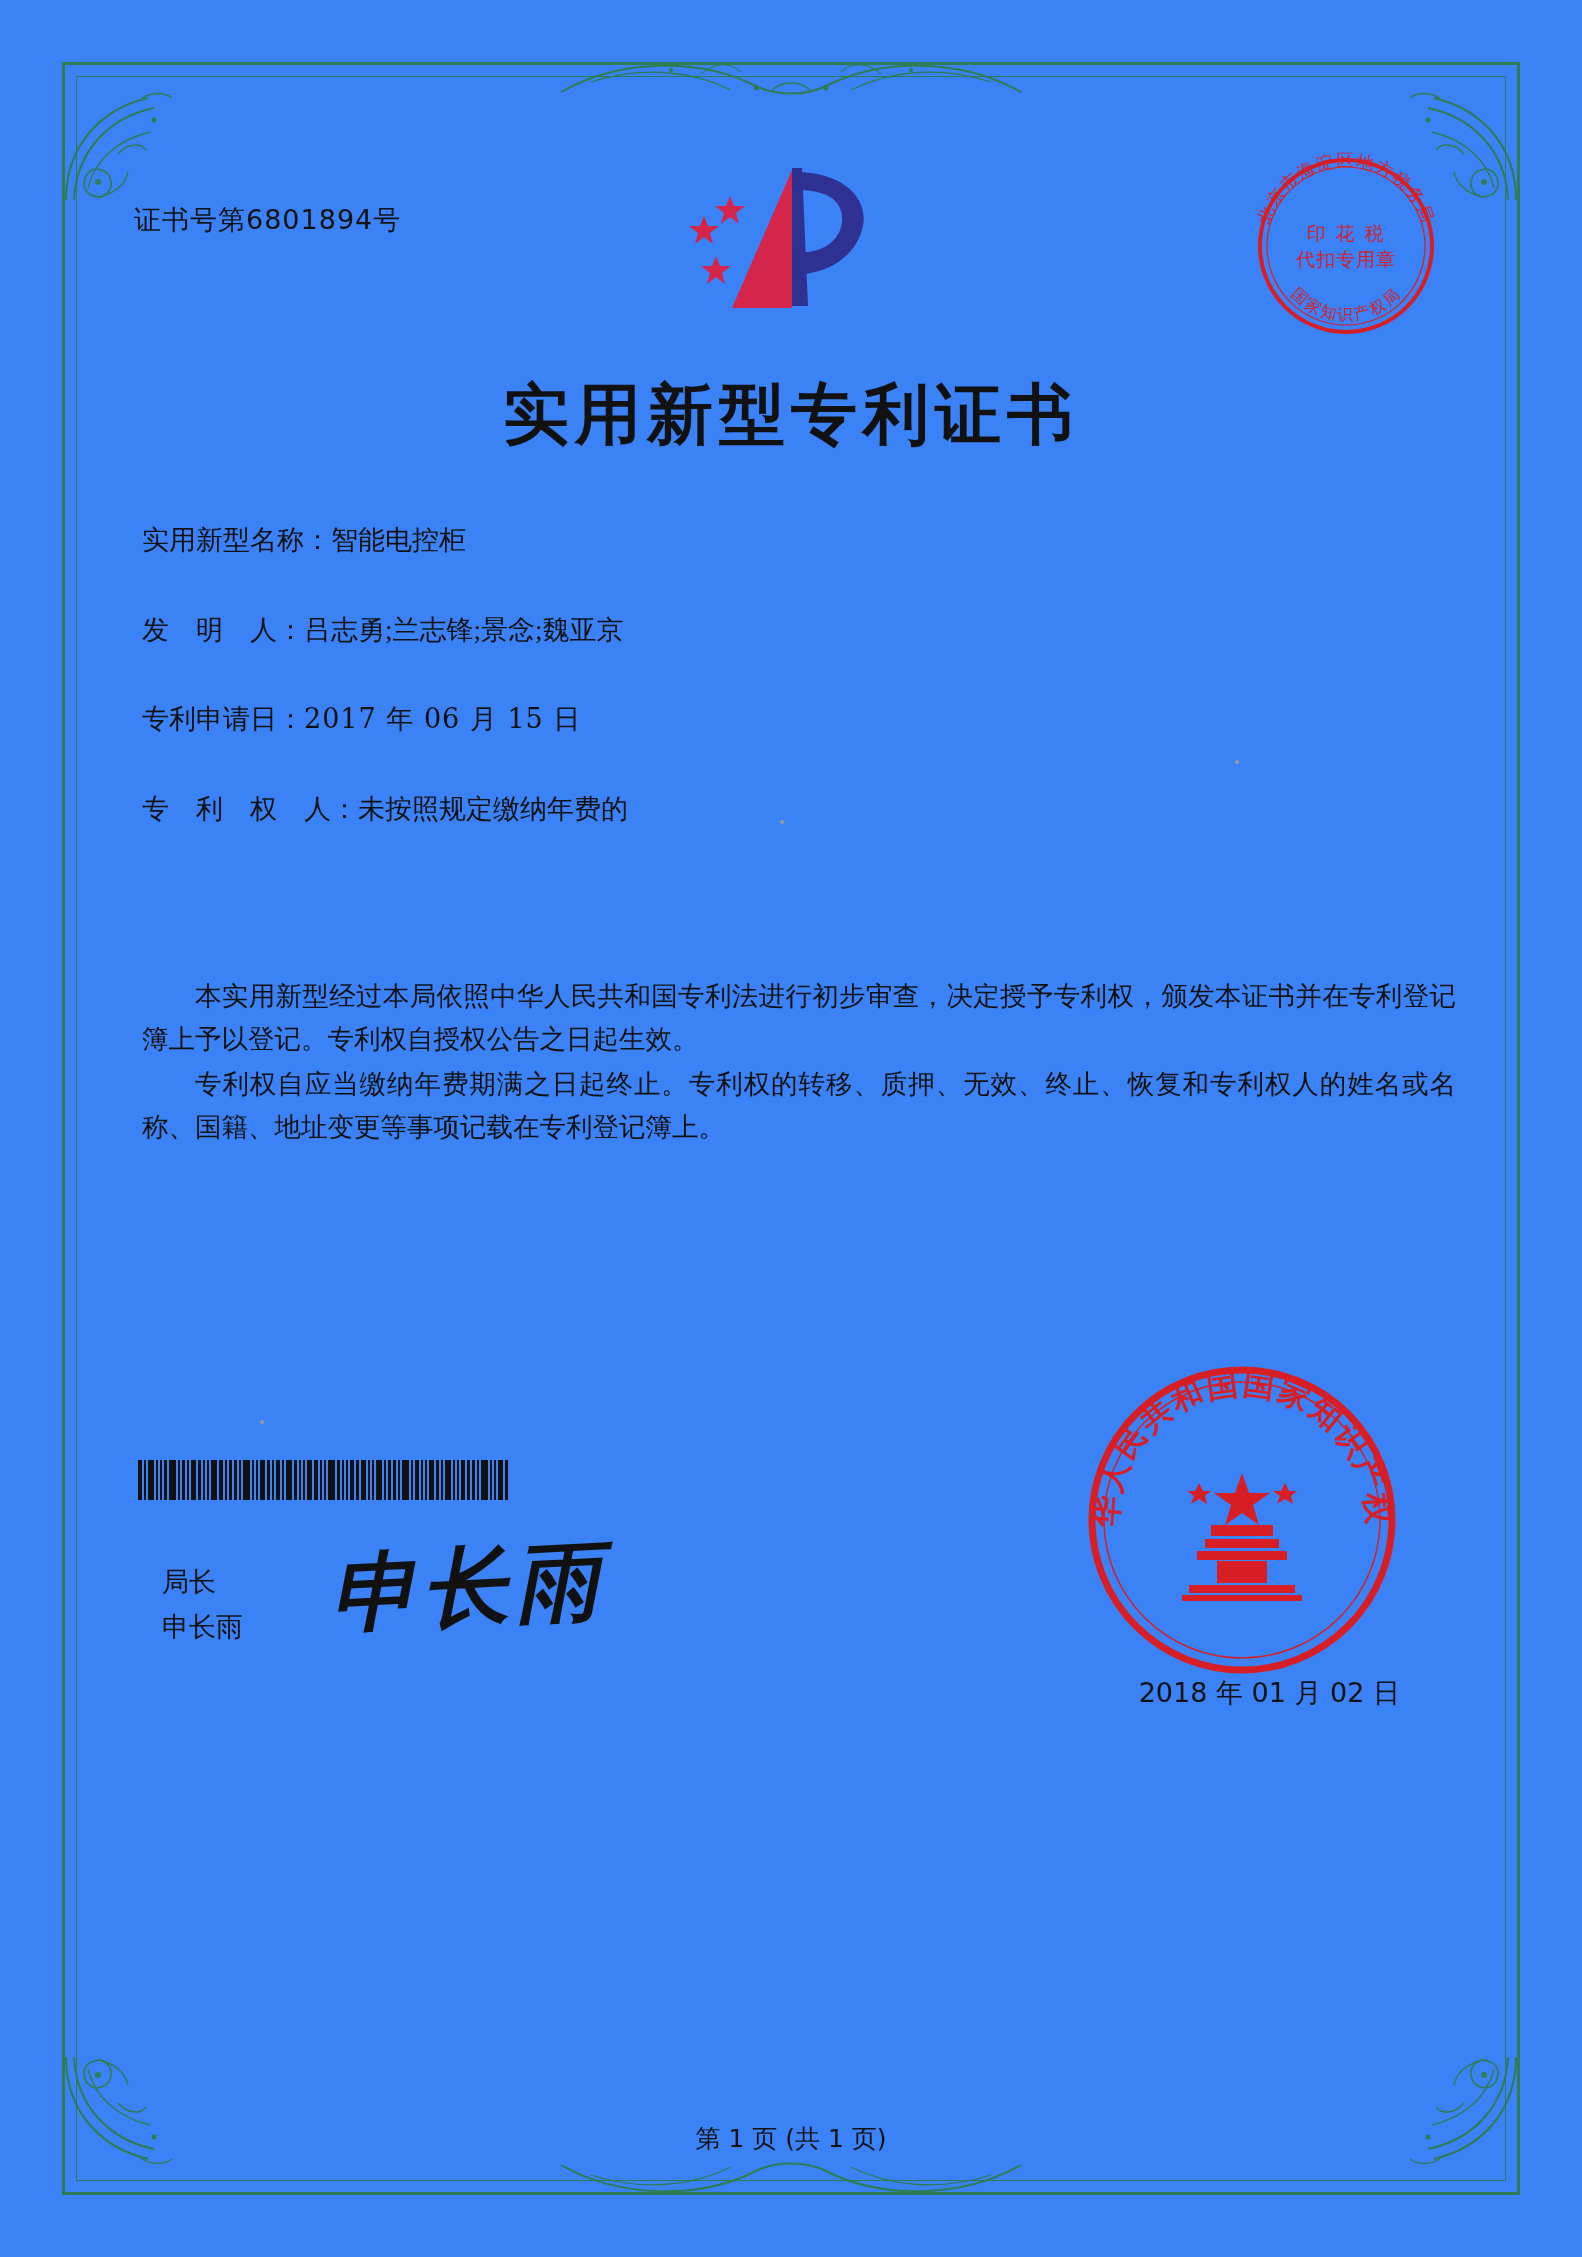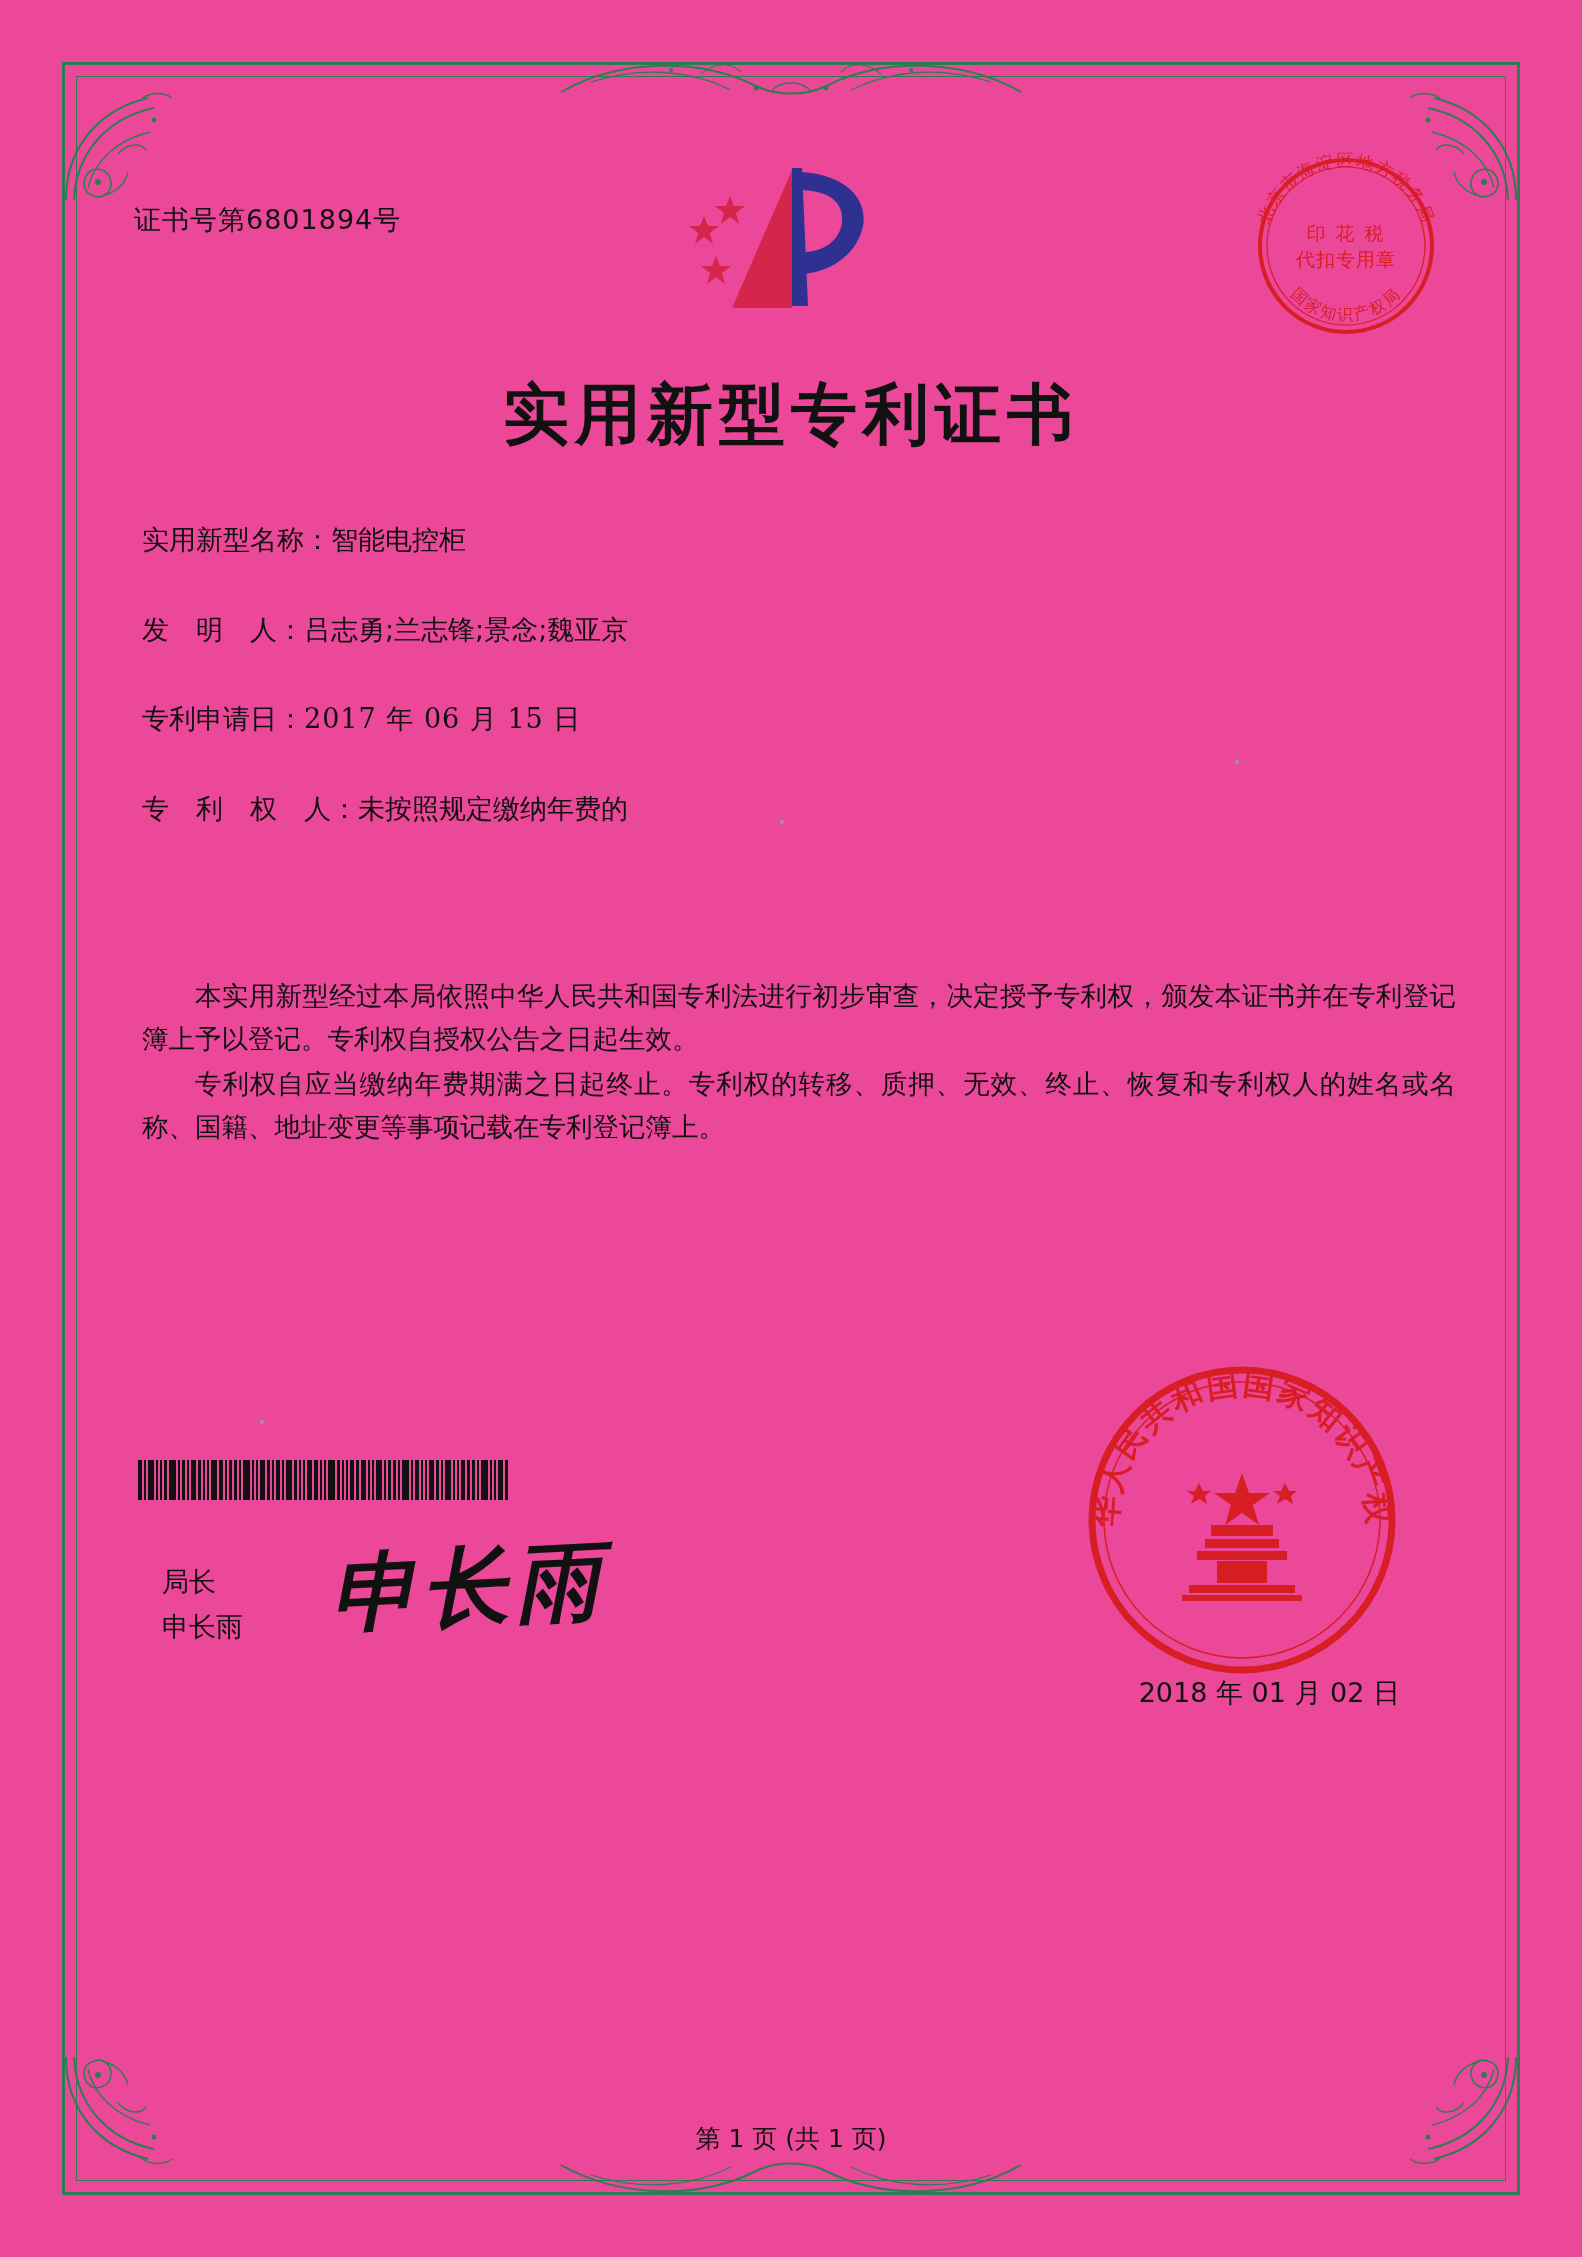--- a/index.html
+++ b/index.html
@@ -14,21 +14,21 @@
     position: relative;
     font-family: "DejaVu Sans", "Liberation Sans", sans-serif;
     color: #1a1a1a;
     overflow: hidden;
   }
 
   
   #page {
     position: absolute;
     inset: 0;
-    background: #ec4899;
+    background: #3b82f6;
   }
   .border-outer {
     position: absolute;
     left: 62px;
     top: 62px;
     right: 62px;
     bottom: 62px;
     border: 3px solid #2e7d52;
   }
   .border-inner {
@@ -133,21 +133,21 @@
     top: 390px;
   }
   .field-row {
     font-size: 27px;
     line-height: 1.5;
     margin-bottom: 49px;
     white-space: nowrap;
     color: #111;
   }
   .field-label { letter-spacing: 0px; }
-  .field-value { letter-spacing: 0px; }
+  .field-value { letter-spacing: 0px; font-family: Liberation Serif, serif; }
   .mono-val {
     font-family: "DejaVu Serif", "Liberation Serif", serif;
     letter-spacing: 1px;
   }
 
   .paragraphs {
     position: absolute;
     left: 22px;
     right: 6px;
     top: 845px;

